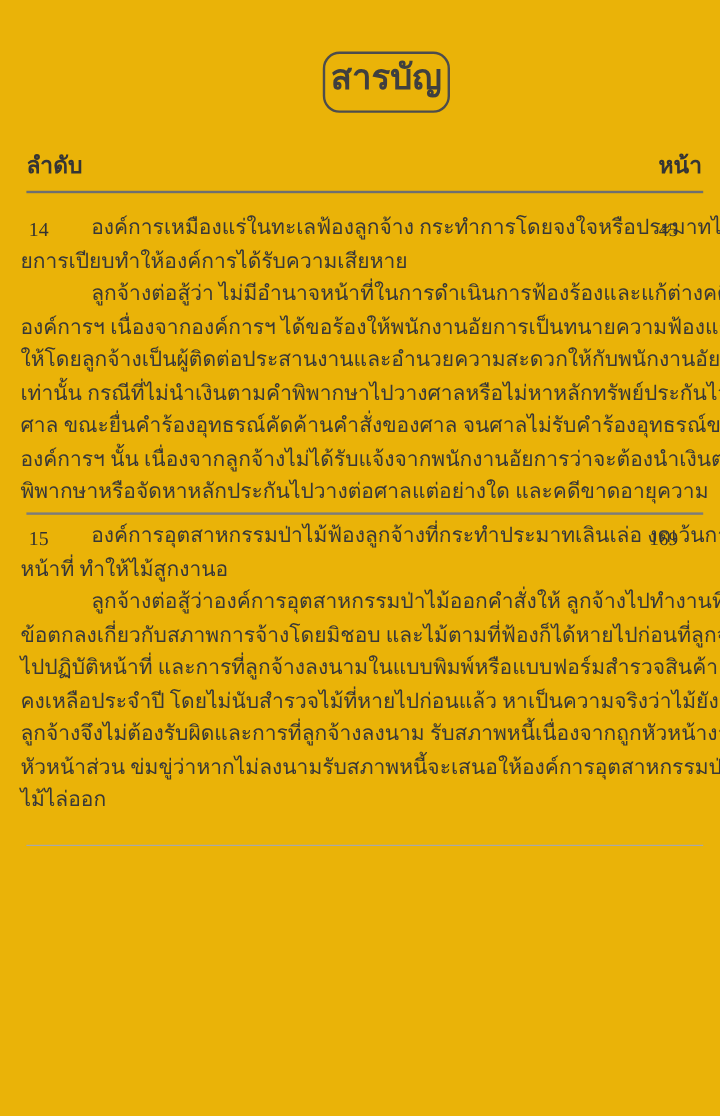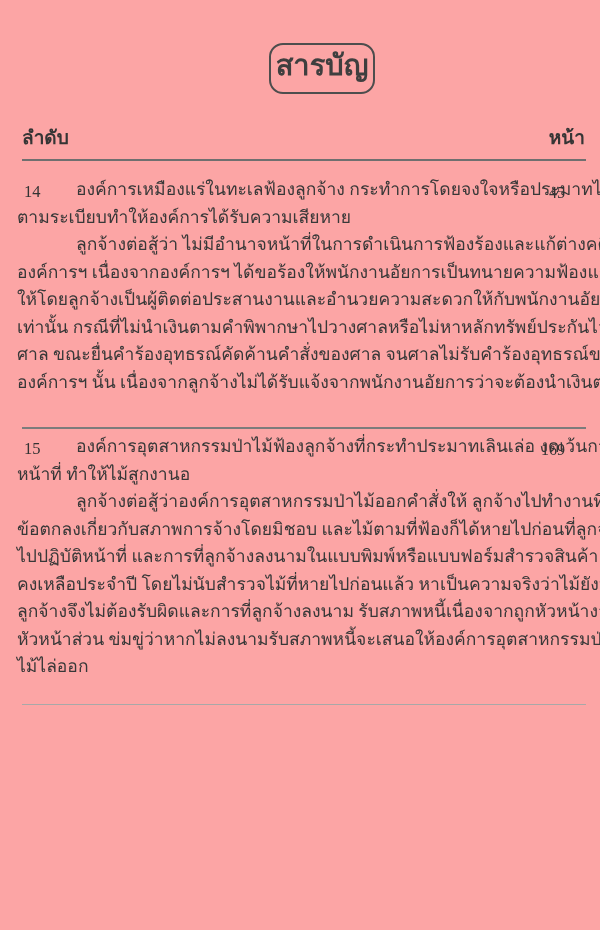--- a/index.html
+++ b/index.html
@@ -5,21 +5,21 @@
   html, body {
     margin: 0;
     padding: 0;
     background: #e8e8e8;
   }
   .sheet {
     position: relative;
     width: 600px;
     height: 930px;
     margin: 0 auto;
-    background: #fca5a5;
+    background: #eab308;
     overflow: hidden;
     font-family: "Liberation Serif", "DejaVu Serif", serif;
     color: #3a3a3a;
   }
   .title-box {
     position: absolute;
     left: 269px;
     top: 43px;
     width: 106px;
     height: 51px;
@@ -109,34 +109,35 @@
 
   <div class="rule rule-1"></div>
 
   <section class="entry entry-1">
     <span class="num">14</span>
     <span class="pageno">45</span>
     <div class="lines">
 
         <div class="line indent">องค์การเหมืองแร่ในทะเลฟ้องลูกจ้าง กระทำการโดยจงใจหรือประมาทไม่ปฏิบัติ</div>
 
-        <div class="line">ตามระเบียบทำให้องค์การได้รับความเสียหาย</div>
+        <div class="line">ยการเปียบทำให้องค์การได้รับความเสียหาย</div>
 
         <div class="line indent">ลูกจ้างต่อสู้ว่า ไม่มีอำนาจหน้าที่ในการดำเนินการฟ้องร้องและแก้ต่างคดีให้แก่</div>
 
         <div class="line">องค์การฯ เนื่องจากองค์การฯ ได้ขอร้องให้พนักงานอัยการเป็นทนายความฟ้องแก้ต่าง</div>
 
         <div class="line">ให้โดยลูกจ้างเป็นผู้ติดต่อประสานงานและอำนวยความสะดวกให้กับพนักงานอัยการ</div>
 
         <div class="line">เท่านั้น กรณีที่ไม่นำเงินตามคำพิพากษาไปวางศาลหรือไม่หาหลักทรัพย์ประกันไว้ต่อ</div>
 
         <div class="line">ศาล ขณะยื่นคำร้องอุทธรณ์คัดค้านคำสั่งของศาล จนศาลไม่รับคำร้องอุทธรณ์ของ</div>
 
         <div class="line">องค์การฯ นั้น เนื่องจากลูกจ้างไม่ได้รับแจ้งจากพนักงานอัยการว่าจะต้องนำเงินตามคำ</div>
 
+        <div class="line">พิพากษาหรือจัดหาหลักประกันไปวางต่อศาลแต่อย่างใด และคดีขาดอายุความ</div>
       </div>
   </section>
 
   <div class="rule rule-2"></div>
 
   <section class="entry entry-2">
     <span class="num">15</span>
     <span class="pageno">169</span>
     <div class="lines">
 

